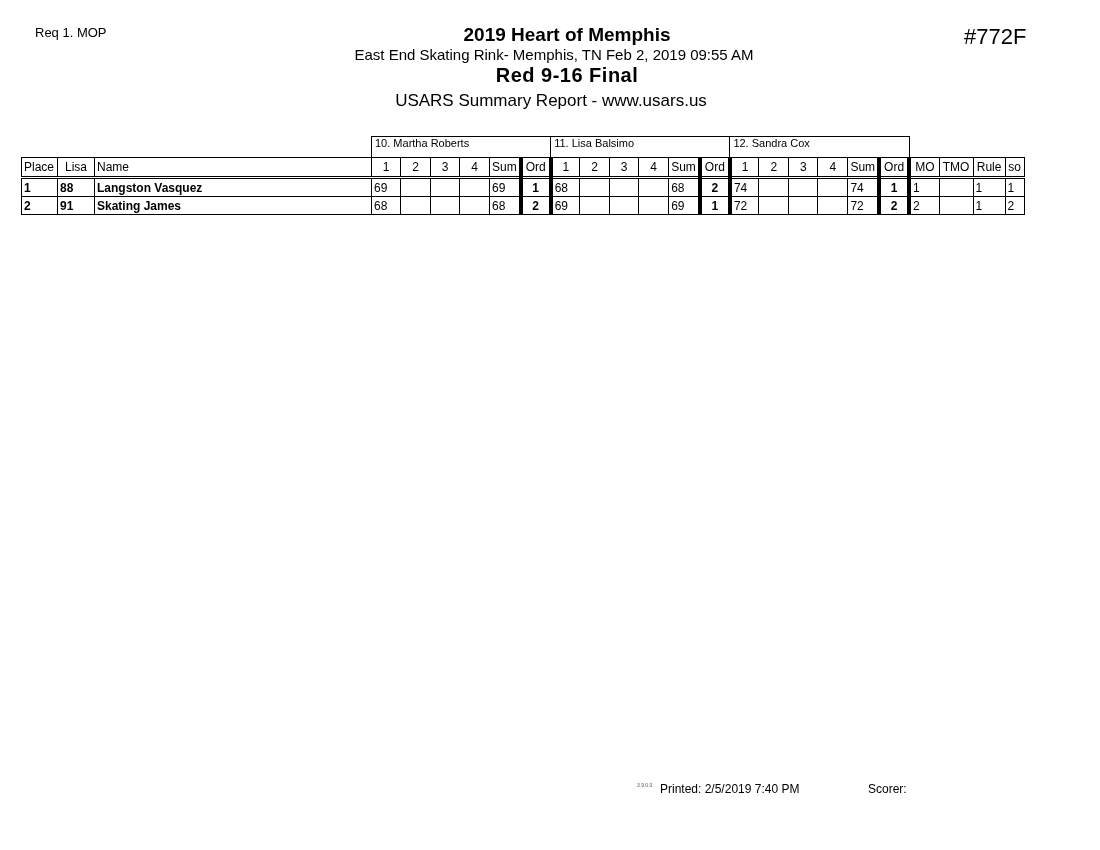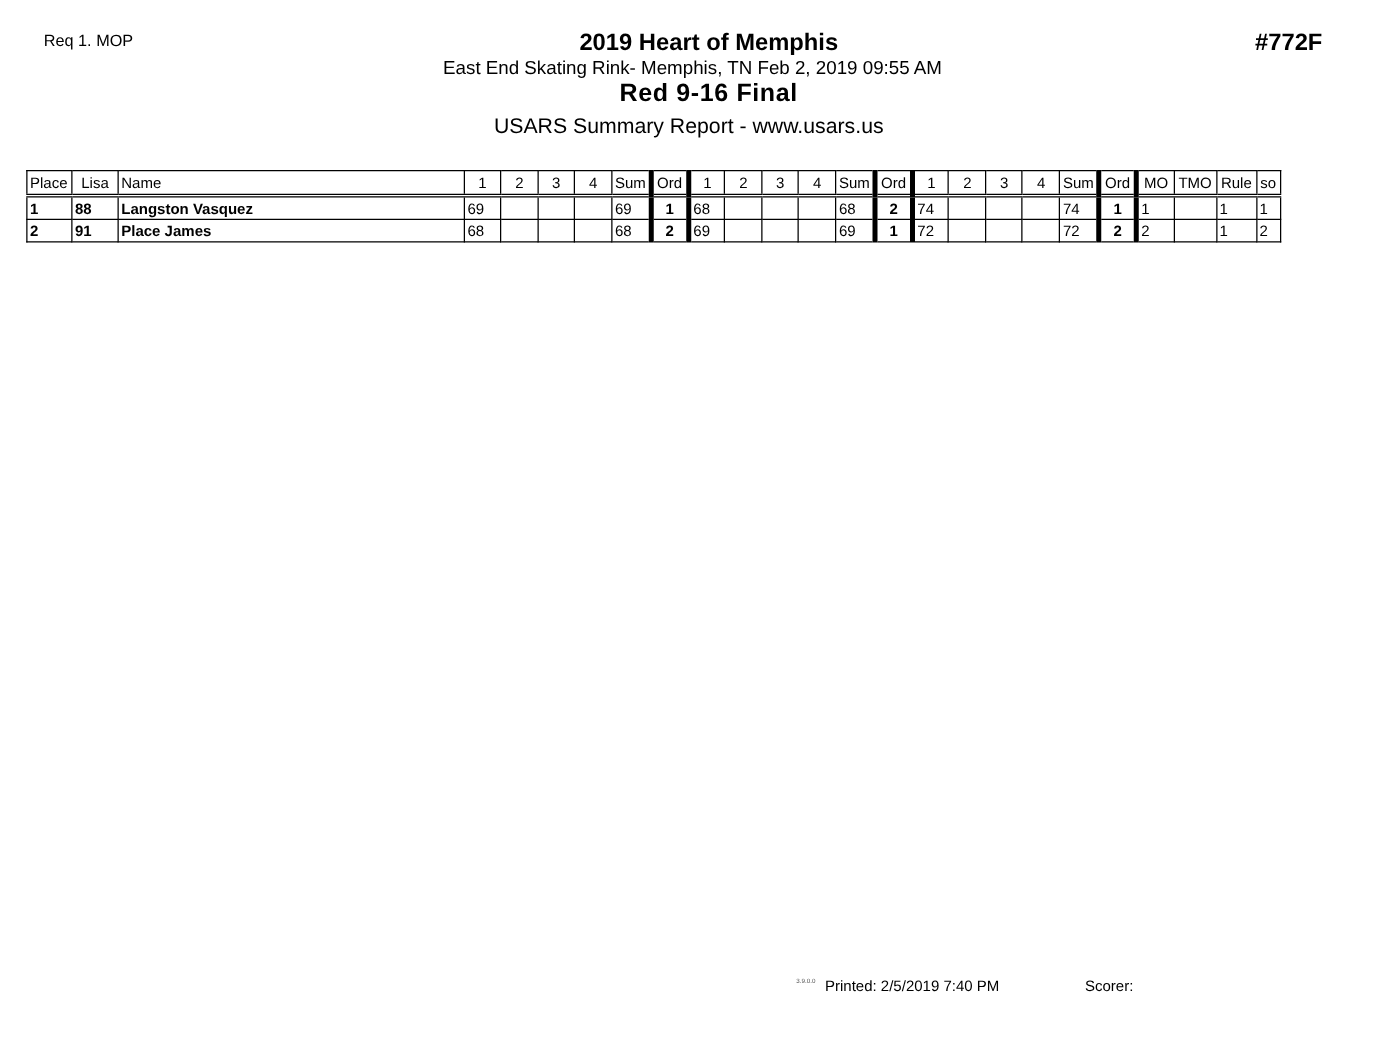--- a/index.html
+++ b/index.html
@@ -1,19 +1,19 @@
 <!DOCTYPE html>
 <html><head>
   <meta charset="utf-8">
   <style>
     html, body { margin:0; padding:0; background:#ffffff; }
     body { width:1100px; height:850px; position:relative; overflow:hidden; font-family:"Liberation Sans", sans-serif; color:#000; }
     .abs { position:absolute; white-space:nowrap;margin-left:12px; }
     .req { left:23px; top:25px; font-size:13px; }
-    .code { left:992px; top:24px; font-size:19px; font-weight:bold; }
+    .code { left:952px; top:24px; font-size:22px; font-weight:normal; }
     .center { left:0; width:1100px; text-align:center; }
     .title { top:24px; font-size:19px; font-weight:bold; left:5px; }
     .sub { top:46px; font-size:15px; left:-8px; }
     .event { top:64px; font-size:20px; font-weight:bold; letter-spacing:0.5px; left:5px; }
     .report { top:91px; font-size:17px; left:-11px; }
 
     table.grid { position:absolute; left:21px; top:136px; border-collapse:collapse; font-size:12px; table-layout:fixed; }
     table.grid td { border:1px solid #000; height:19px; padding:0 2px; overflow:hidden; white-space:nowrap; }
     table.grid td.blank { border:none; }
     table.grid tr.judges td.j { vertical-align:top; font-size:11px; height:20px; padding-left:3px; }
@@ -63,20 +63,27 @@
       <col style="width:29px">
       <col style="width:30px">
       <col style="width:30px">
       <col style="width:30px">
     <col style="width:30px">
       <col style="width:34px">
       <col style="width:32px">
       <col style="width:19px">
   </colgroup>
   <tbody>
+      <tr class="judges">
+    <td class="blank" colspan="3"></td>
+    <td class="j" colspan="6">10.  Martha Roberts</td>
+    <td class="j" colspan="6">11.  Lisa Balsimo</td>
+    <td class="j" colspan="6">12.  Sandra Cox</td>
+    <td class="blank" colspan="4"></td>
+  </tr>
   <tr class="hdr">
     <td class="left">Place</td>
     <td>Lisa</td>
     <td class="left">Name</td>
 
     <td>1</td>
     <td>2</td>
     <td>3</td>
     <td>4</td>
     <td>Sum</td>
@@ -126,21 +133,21 @@
     <td class="thickL ord">1</td>
     <td class="thickL c">1</td>
     <td class="c"></td>
     <td class="c">1</td>
     <td class="c">1</td>
   </tr>
 
   <tr class="row">
     <td class="b l">2</td>
     <td class="b c">91</td>
-    <td class="b l">Place James</td>
+    <td class="b l">Skating James</td>
     <td>68</td>
     <td></td>
     <td></td>
     <td></td>
     <td>68</td>
     <td class="thickL ord">2</td>
     <td class="thickL">69</td>
     <td></td>
     <td></td>
     <td></td>

